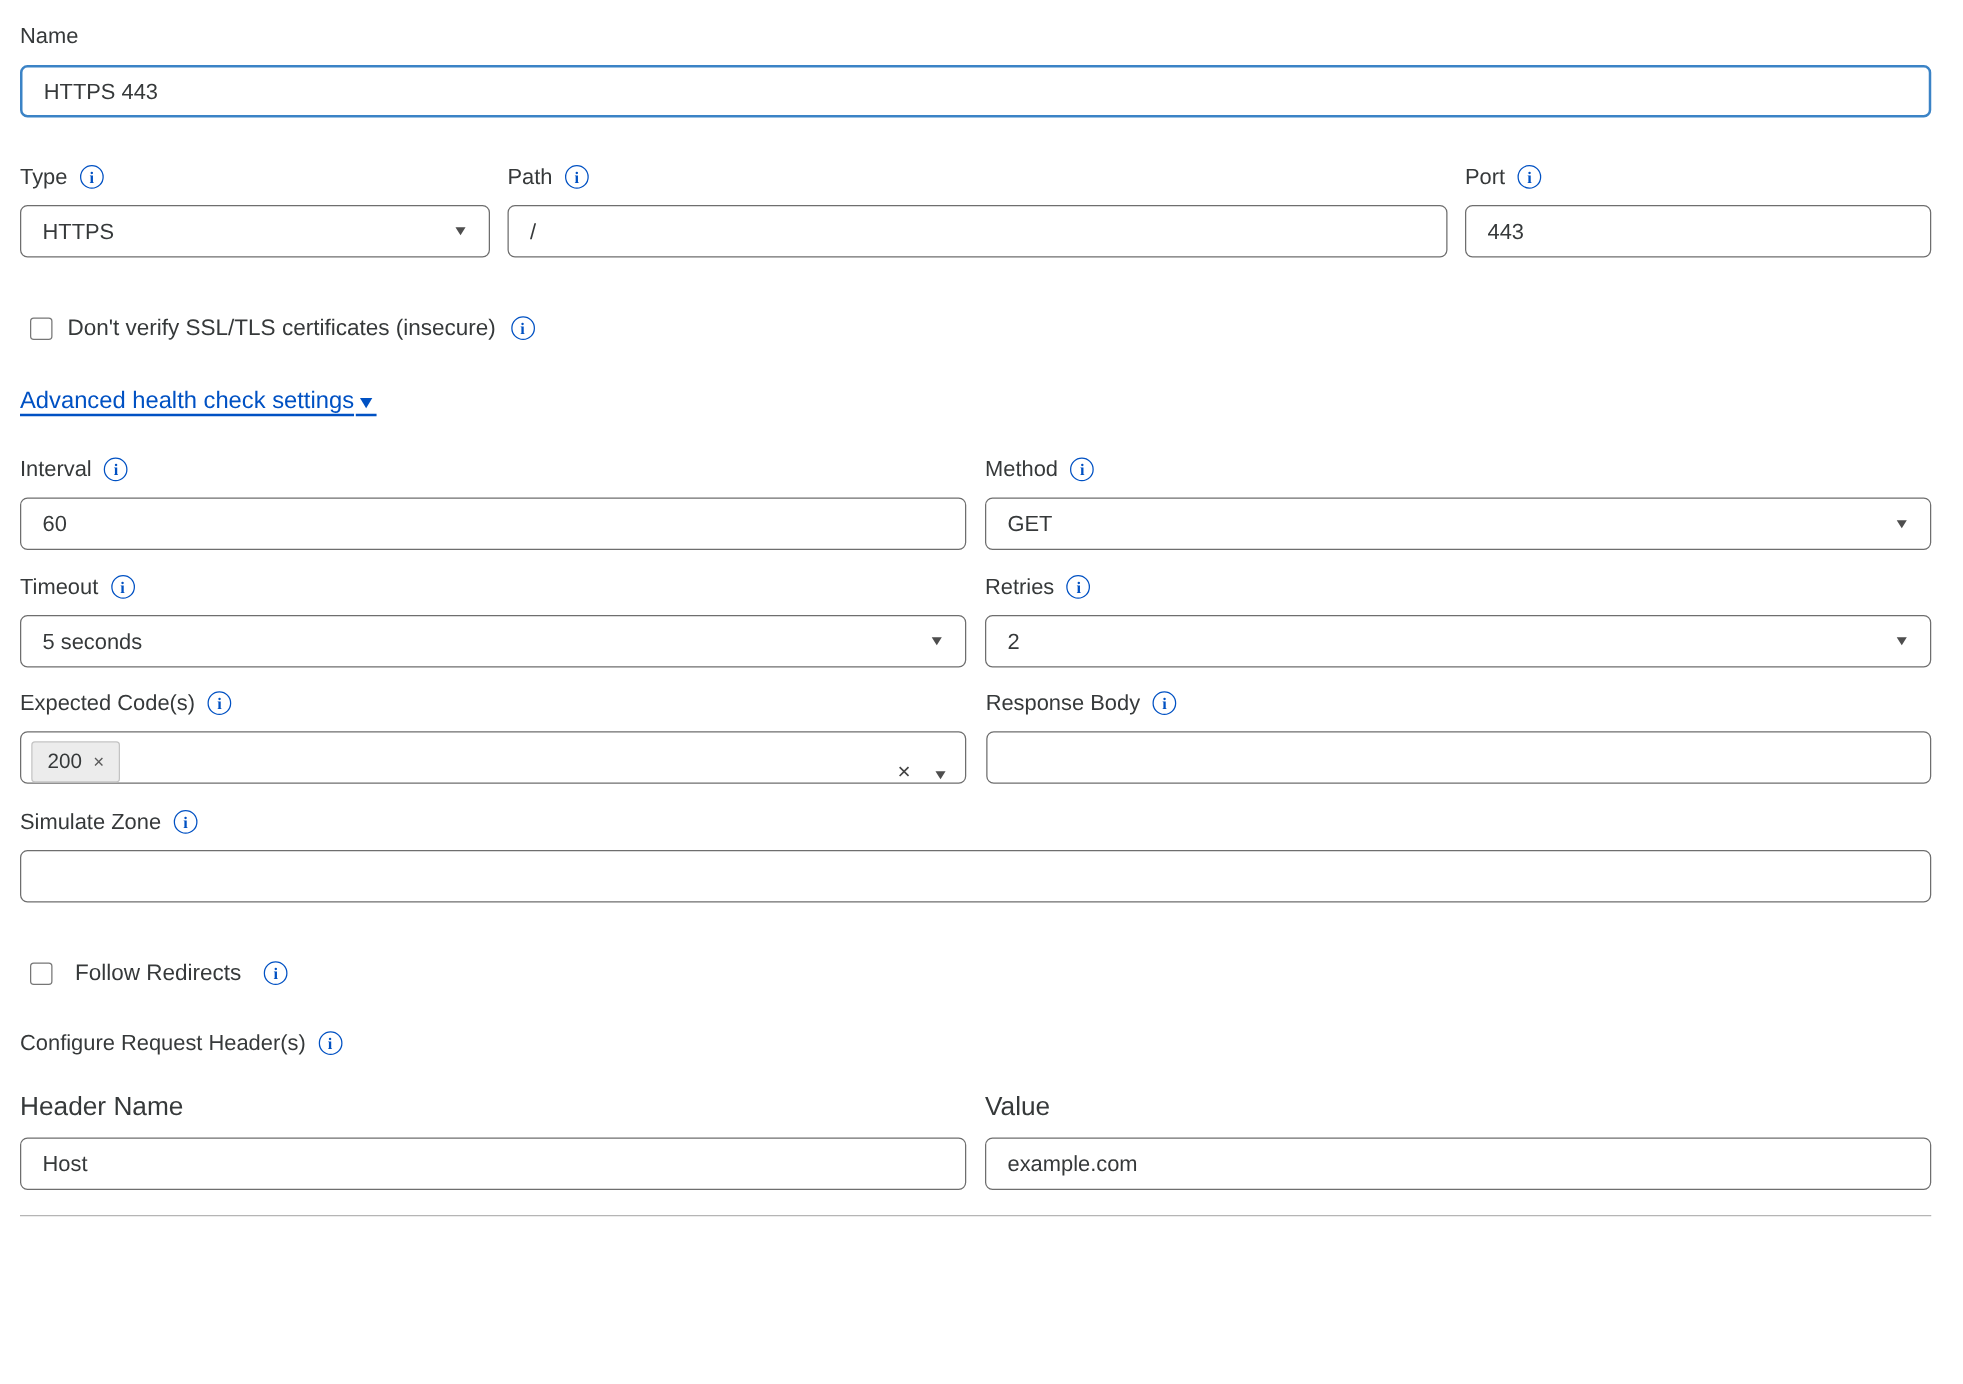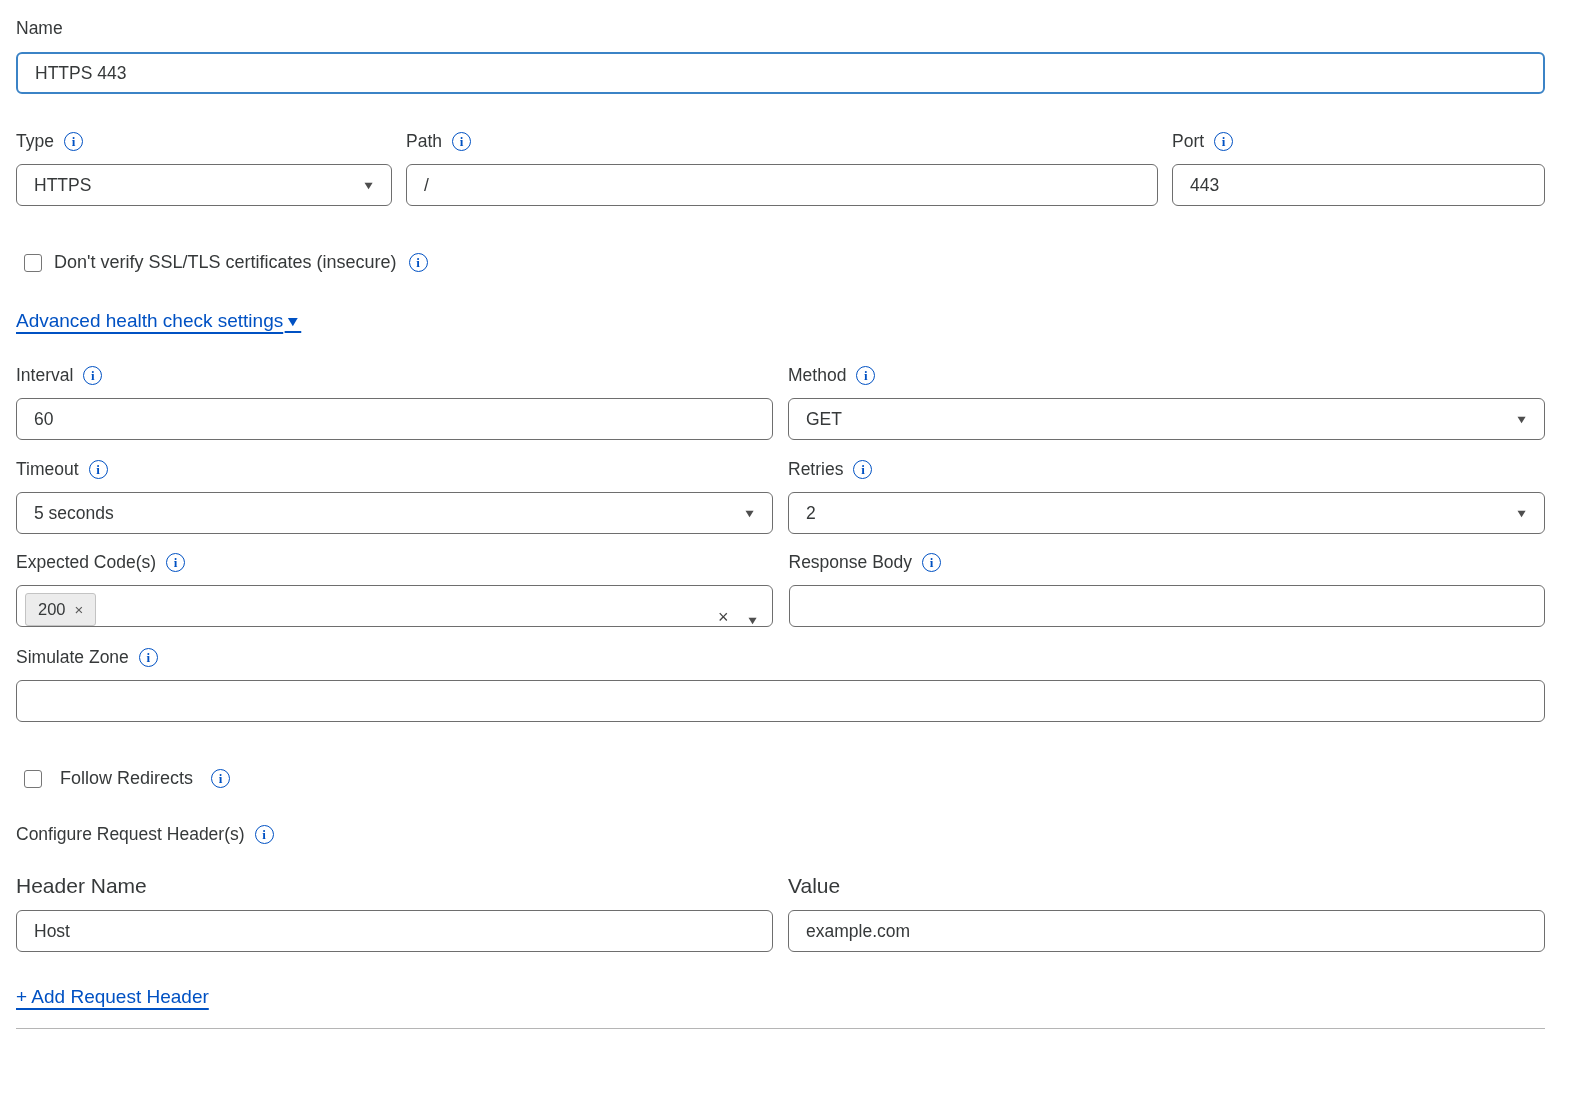--- a/index.html
+++ b/index.html
@@ -311,21 +311,16 @@
     </div>
     <div>
       <div class="label-row">
         <span class="label sub-label">Value</span>
       </div>
       <input class="input" type="text" value="example.com" style="">
     </div>
   </div>
 
   
-  <div class="add-link-wrap">
-    <span class="link">
-      <span>+ Add Request Header</span>
-    </span>
-  </div>
 
   <div class="divider"></div>
 
 </div>
 
 </body></html>

